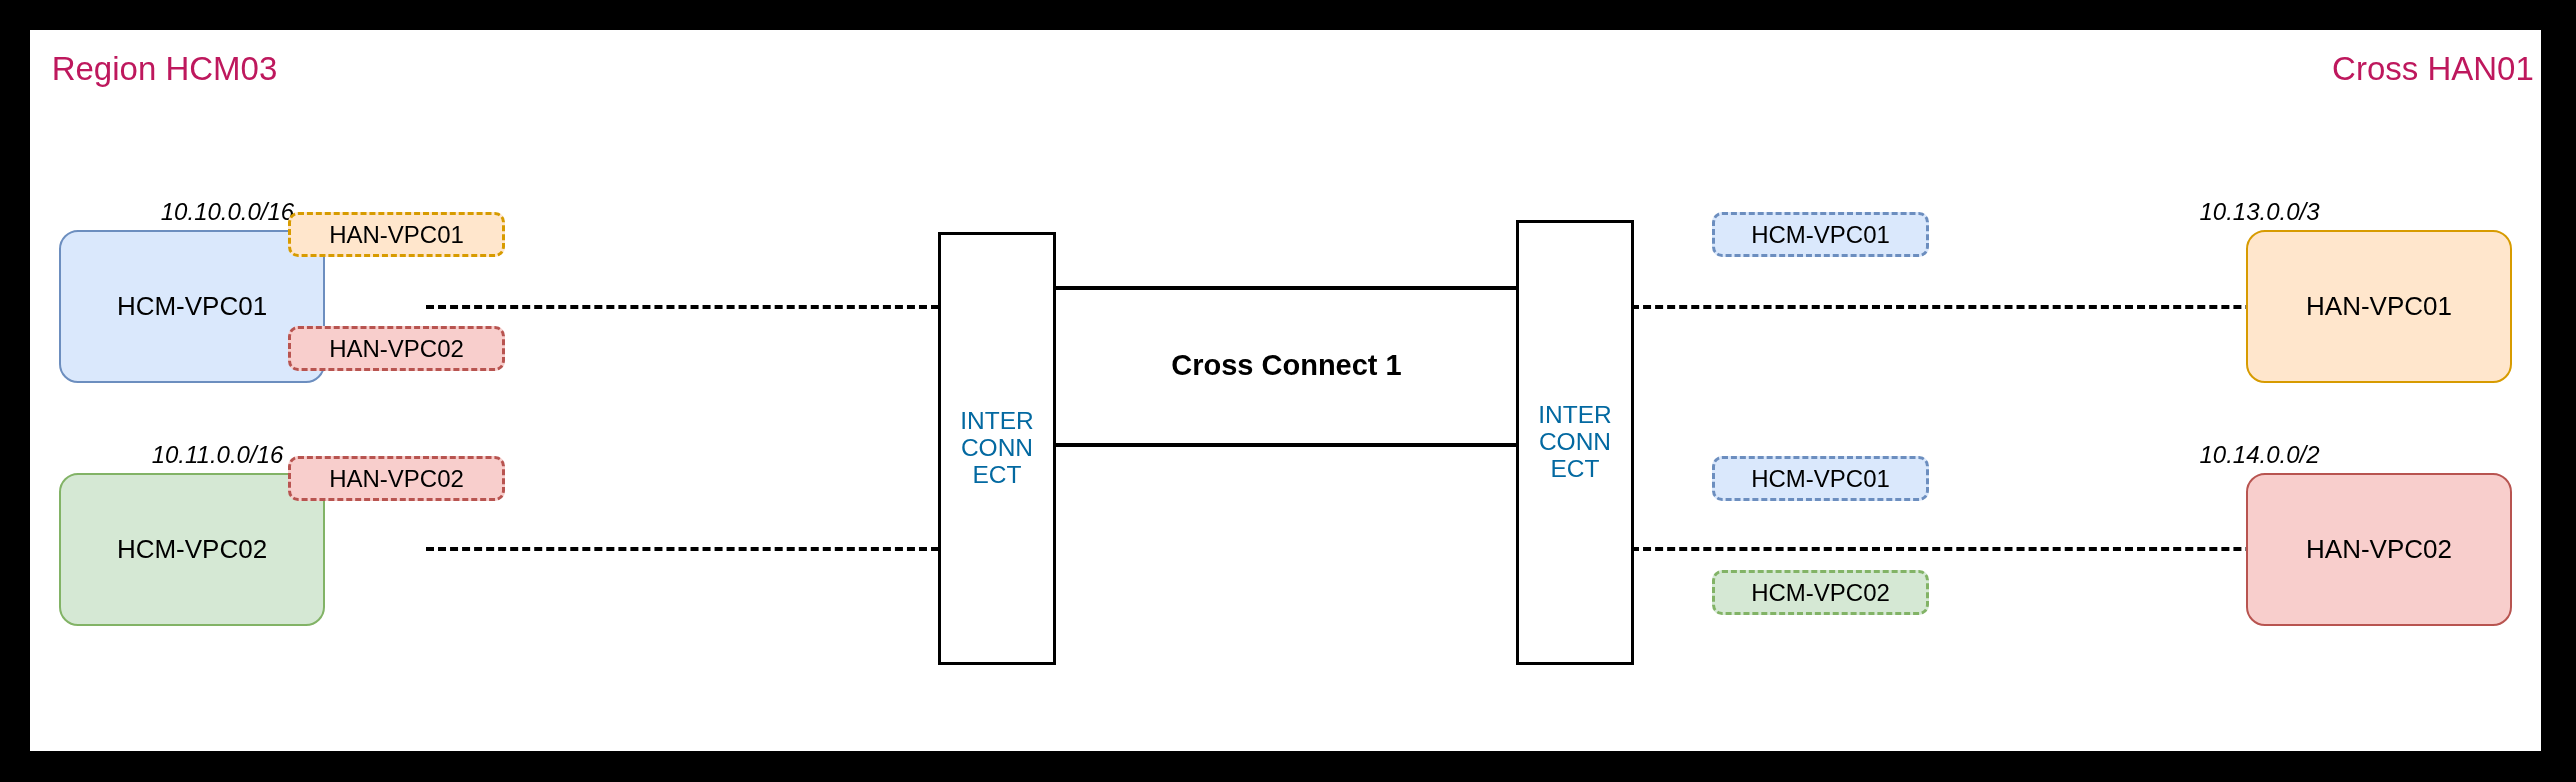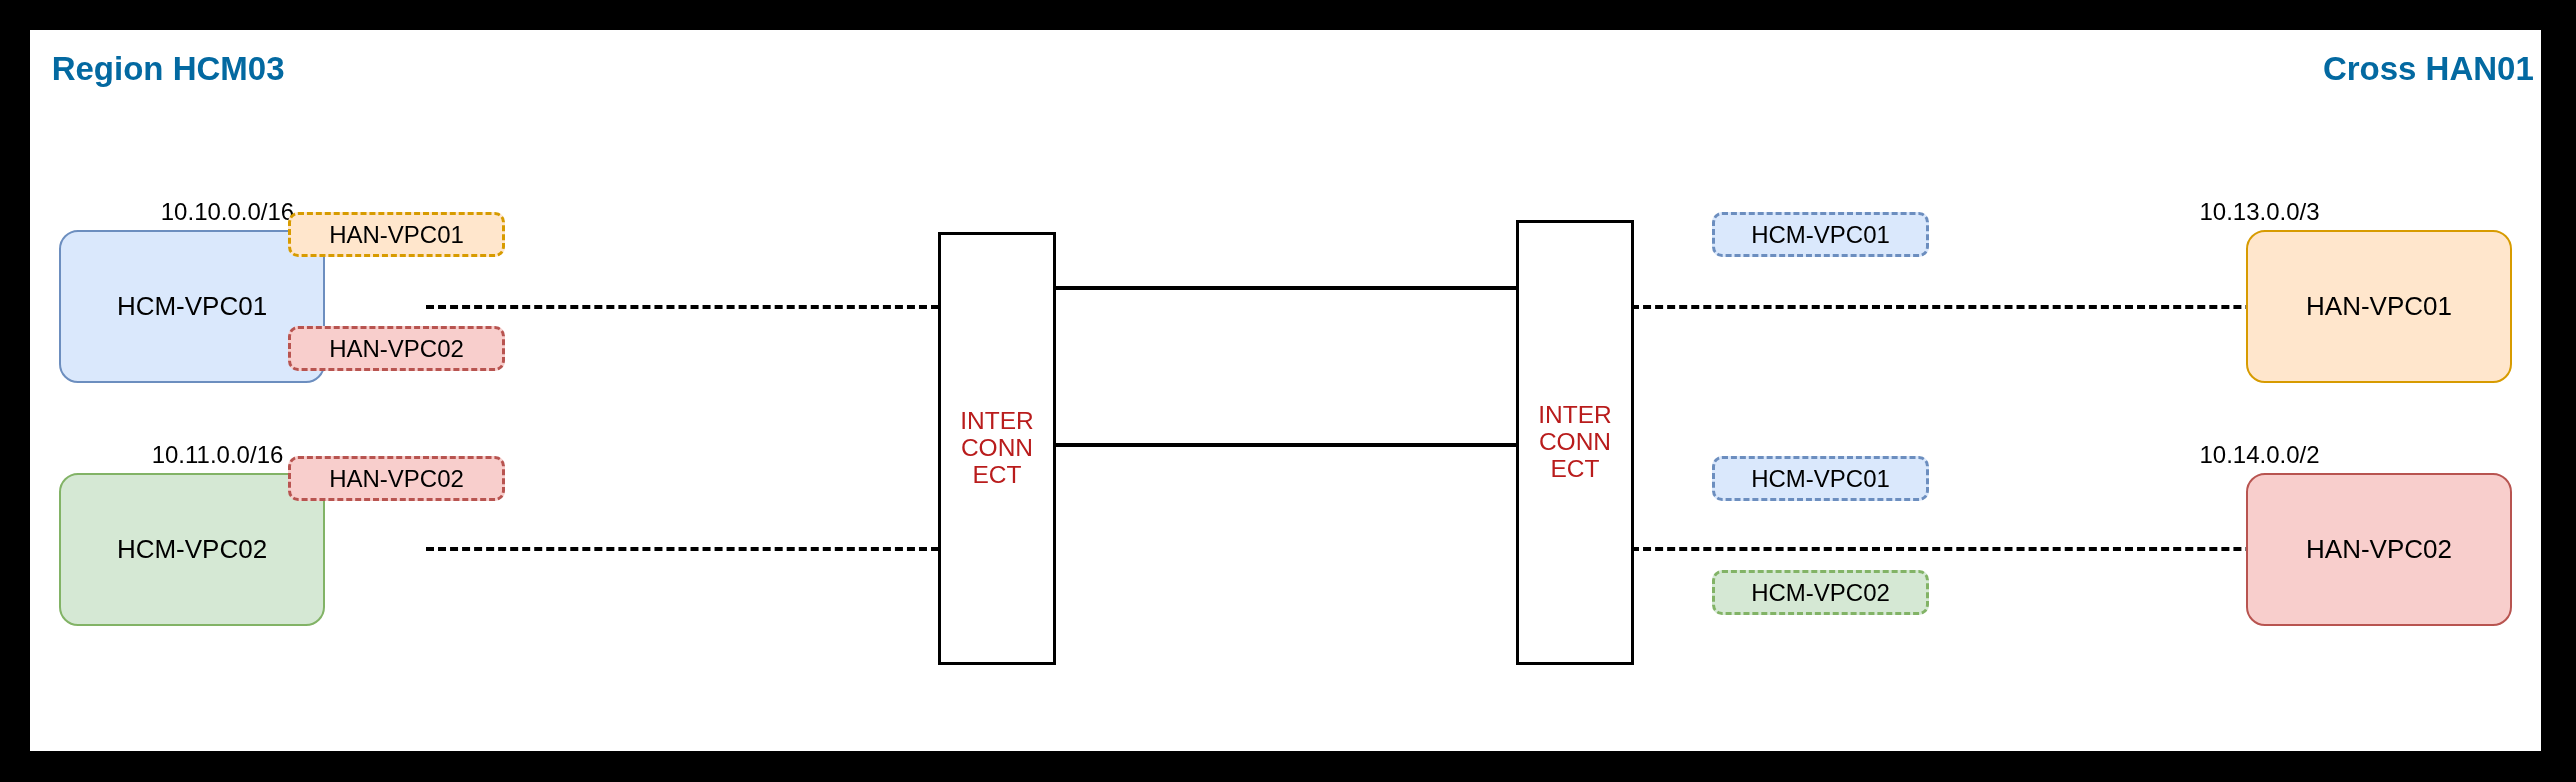--- a/index.html
+++ b/index.html
@@ -30,33 +30,34 @@
     height: 721px;
     background: #ffffff;
   }
 
   
   .abs { position: absolute; }
 
   
   .region-title {
     font-size: 33px;
-    font-weight: bold;
-    color: #0369a1;
+    font-weight: normal;
+    color: #be185d;
     white-space: nowrap;
     line-height: 1;
   }
 
   
   .cidr {
     font-size: 24px;
     color: #000000;
     white-space: nowrap;
     line-height: 1;
     text-align: center;
+    font-style: italic;
   }
 
   
   .vpc-box {
     box-sizing: border-box;
     border-radius: 19px;
     display: flex;
     align-items: center;
     justify-content: center;
     font-size: 26px;
@@ -88,21 +89,21 @@
 
   
   .interconnect {
     box-sizing: border-box;
     background: #ffffff;
     border: 3.6px solid #000000;
     display: flex;
     align-items: center;
     justify-content: center;
     font-size: 24.5px;
-    color: #b91c1c;
+    color: #0369a1;
     text-align: center;
     line-height: 1.1;
     word-break: break-all;
   }
   .interconnect span { display: block; }
 
   
   .dashed-line {
     border-top: 4.3px dashed #000000;
     height: 0;
@@ -169,20 +170,21 @@
     </div>
 
     <div class="abs interconnect" style="left:908px; top:202px; width:118px; height:433px;">
       <div>
         <span>INTER</span>
         <span>CONN</span>
         <span>ECT</span>
       </div>
     </div>
 
+    <div class="abs cc-label" style="left:1027px; top:321px; width:459px;">Cross Connect 1</div>
 
     <div class="abs interconnect" style="left:1486px; top:190px; width:118px; height:445px;">
       <div>
         <span>INTER</span>
         <span>CONN</span>
         <span>ECT</span>
       </div>
     </div>
 
     <div class="abs chip chip-blue" style="left:1682px; top:182px; width:217px; height:45px;">

